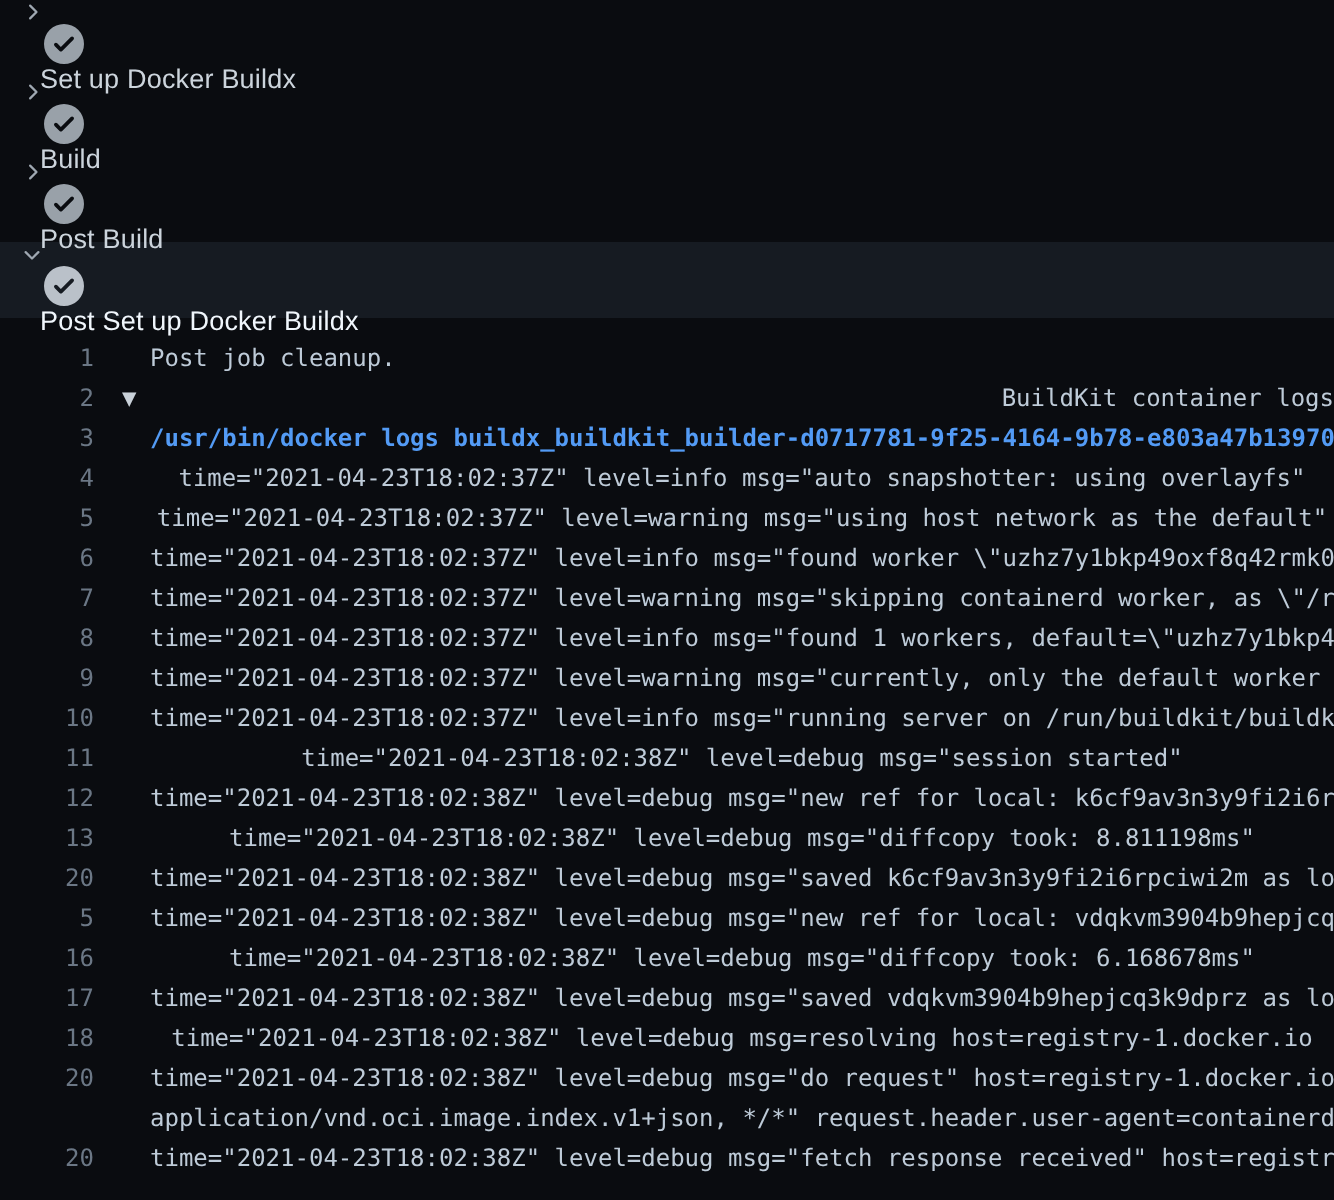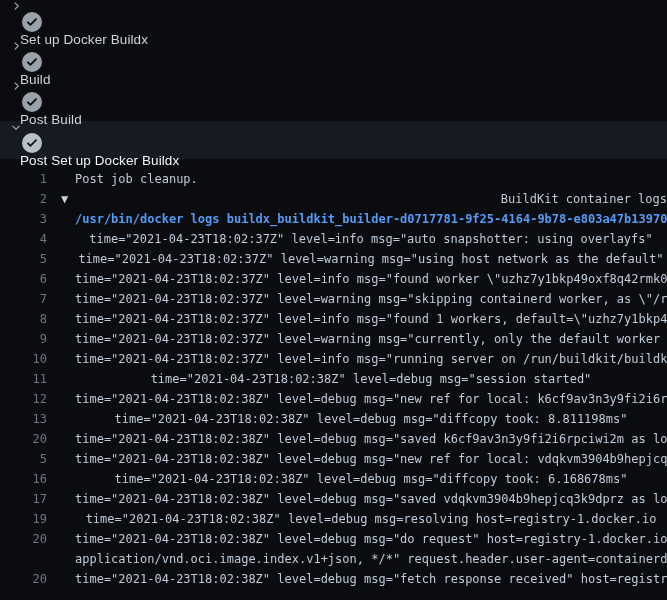--- a/index.html
+++ b/index.html
@@ -111,17 +111,17 @@
     <div class="lrow"><span class="lnum">8</span><span class="ltext ind">time="2021-04-23T18:02:37Z" level=info msg="found 1 workers, default=\"uzhz7y1bkp49o</span></div>
     <div class="lrow"><span class="lnum">9</span><span class="ltext ind">time="2021-04-23T18:02:37Z" level=warning msg="currently, only the default worker ca</span></div>
     <div class="lrow"><span class="lnum">10</span><span class="ltext ind">time="2021-04-23T18:02:37Z" level=info msg="running server on /run/buildkit/buildkit</span></div>
     <div class="lrow"><span class="lnum">11</span><span class="ltext ind">time="2021-04-23T18:02:38Z" level=debug msg="session started"</span></div>
     <div class="lrow"><span class="lnum">12</span><span class="ltext ind">time="2021-04-23T18:02:38Z" level=debug msg="new ref for local: k6cf9av3n3y9fi2i6rpc</span></div>
     <div class="lrow"><span class="lnum">13</span><span class="ltext ind">time="2021-04-23T18:02:38Z" level=debug msg="diffcopy took: 8.811198ms"</span></div>
     <div class="lrow"><span class="lnum">20</span><span class="ltext ind">time="2021-04-23T18:02:38Z" level=debug msg="saved k6cf9av3n3y9fi2i6rpciwi2m as loca</span></div>
     <div class="lrow"><span class="lnum">5</span><span class="ltext ind">time="2021-04-23T18:02:38Z" level=debug msg="new ref for local: vdqkvm3904b9hepjcq3k</span></div>
     <div class="lrow"><span class="lnum">16</span><span class="ltext ind">time="2021-04-23T18:02:38Z" level=debug msg="diffcopy took: 6.168678ms"</span></div>
     <div class="lrow"><span class="lnum">17</span><span class="ltext ind">time="2021-04-23T18:02:38Z" level=debug msg="saved vdqkvm3904b9hepjcq3k9dprz as loca</span></div>
-    <div class="lrow"><span class="lnum">19</span><span class="ltext ind">time="2021-04-23T18:02:38Z" level=debug msg=resolving host=registry-1.docker.io</span></div>
+    <div class="lrow"><span class="lnum">18</span><span class="ltext ind">time="2021-04-23T18:02:38Z" level=debug msg=resolving host=registry-1.docker.io</span></div>
     <div class="lrow"><span class="lnum">20</span><span class="ltext ind">time="2021-04-23T18:02:38Z" level=debug msg="do request" host=registry-1.docker.io r</span></div>
     <div class="lrow"><span class="lnum"></span><span class="ltext">application/vnd.oci.image.index.v1+json, */*" request.header.user-agent=containerd/1.4</span></div>
     <div class="lrow"><span class="lnum">20</span><span class="ltext ind">time="2021-04-23T18:02:38Z" level=debug msg="fetch response received" host=registry-</span></div>
   </div>
 
 </body></html>

